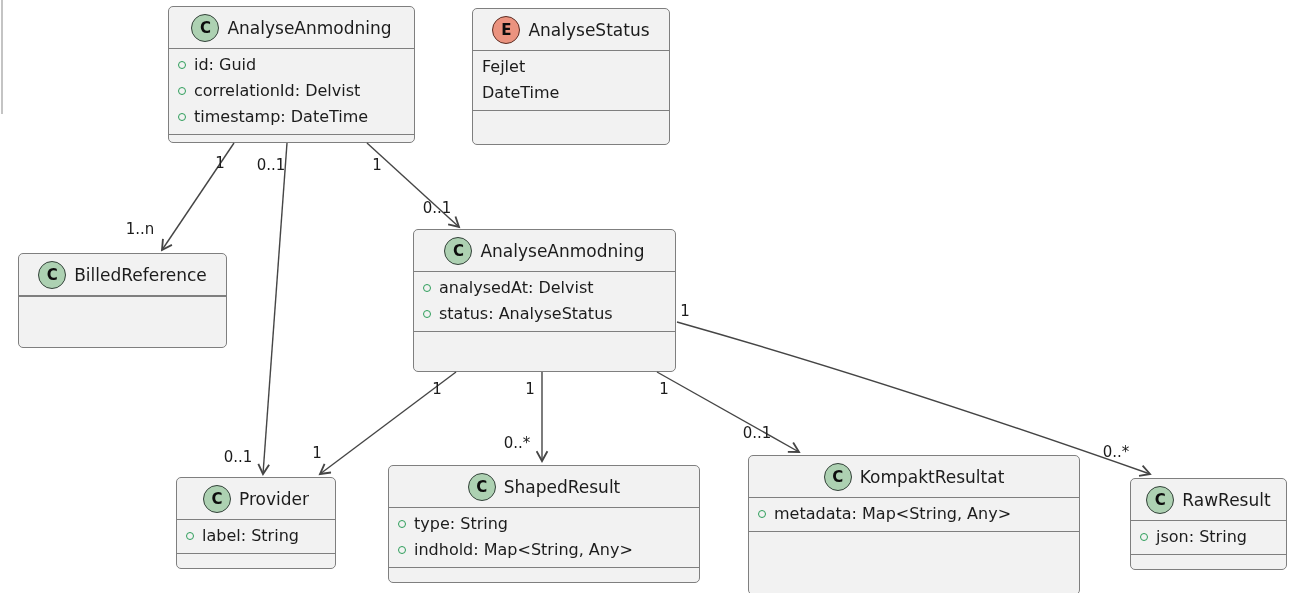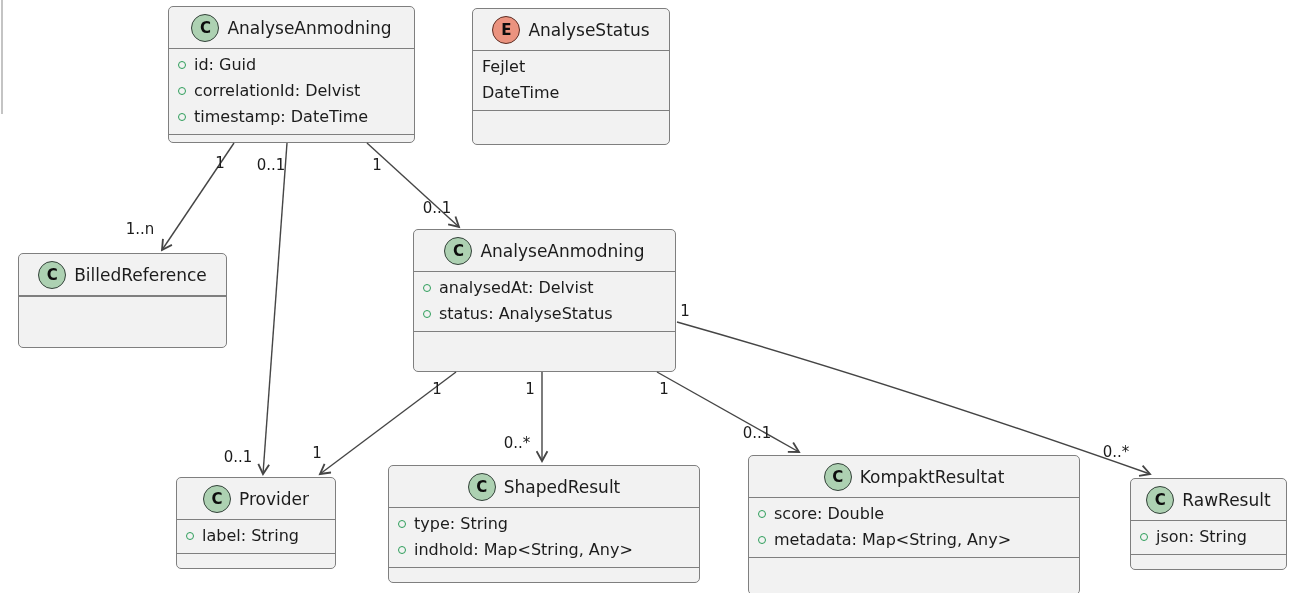--- a/index.html
+++ b/index.html
@@ -132,24 +132,20 @@
       <div class="footer"></div>
     </div>
     <div class="node" style="left: 748px; top: 455px; width: 332px; height: 140px; background: rgb(242, 242, 242); border-color: rgb(127, 127, 127);">
       <div class="title">
         <span class="circ" style="background: rgb(173, 209, 178);">C</span>
         <span>KompaktResultat</span>
       </div>
       <div class="members">
         <div class="mrow">
           <span class="bullet" style="border-color: rgb(46, 158, 91);"></span>
-          <span>score: Double</span>
-        </div>
-        <div class="mrow">
-          <span class="bullet" style="border-color: rgb(46, 158, 91);"></span>
           <span>metadata: Map&lt;String, Any&gt;</span>
         </div>
       </div>
       <div class="footer"></div>
     </div>
     <div class="node" style="left: 1130px; top: 478px; width: 157px; height: 92px; background: rgb(242, 242, 242); border-color: rgb(127, 127, 127);">
       <div class="title">
         <span class="circ" style="background: rgb(173, 209, 178);">C</span>
         <span>RawResult</span>
       </div>

